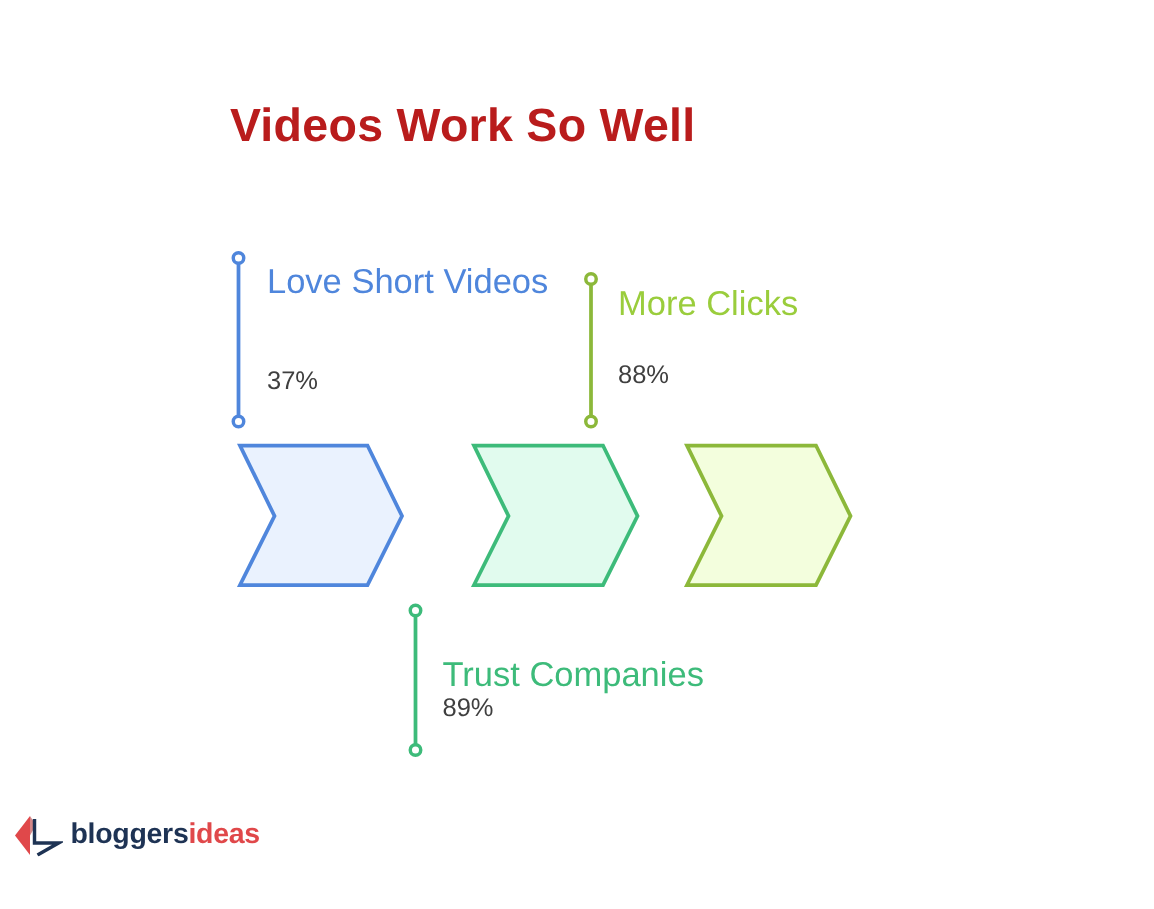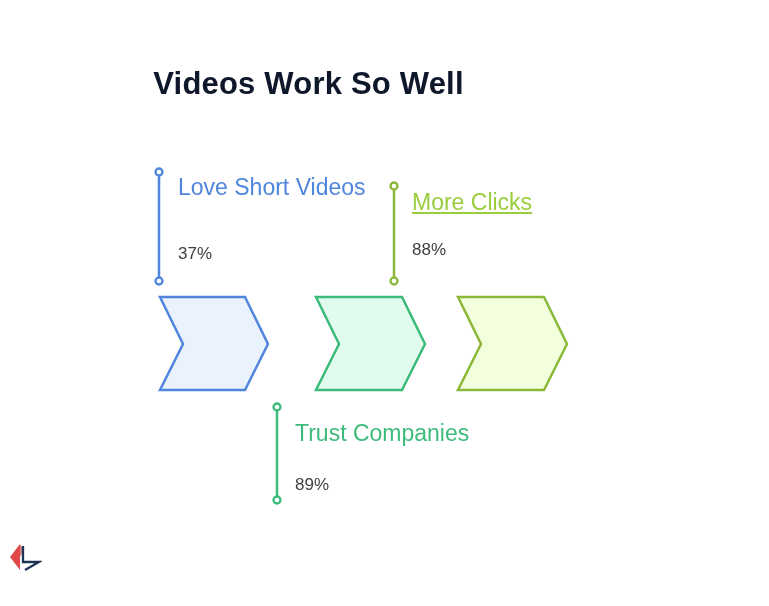--- a/index.html
+++ b/index.html
@@ -3,21 +3,21 @@
   <meta charset="utf-8">
   <style>
     html, body { margin: 0; padding: 0; }
     body {
       width: 769px; height: 606px; background: #ffffff;
       position: relative; overflow: hidden;
       font-family: "Liberation Sans", "DejaVu Sans", sans-serif;
     }
     .title {
       position: absolute; left: 0; width: 617px; top: 66px;
-      text-align: center; font-size: 31px; font-weight: bold; color: #0f172a;
+      text-align: center; font-size: 31px; font-weight: bold; color: #b91c1c;
       letter-spacing: 0.2px;
     }
     svg.diagram { position: absolute; left: 0; top: 0; }
     .label {
       position: absolute; font-size: 23px; white-space: nowrap;
     }
     .pct {
       position: absolute; font-size: 17px; color: #3f3f3f; white-space: nowrap;
     }
     .logo {
@@ -57,25 +57,26 @@
   <g>
     <line x1="277" y1="410" x2="277" y2="497" stroke="#3dbb7a" stroke-width="2.5"></line>
     <circle cx="277" cy="407" r="3.5" fill="#fff" stroke="#3dbb7a" stroke-width="2.3"></circle>
     <circle cx="277" cy="500" r="3.5" fill="#fff" stroke="#3dbb7a" stroke-width="2.3"></circle>
   </g>
 </svg>
 
 <div class="label" style="left:178px; top:174px; color:#4f86dc;">Love Short Videos</div>
 <div class="pct" style="left:178px; top:244px;">37%</div>
 
-<div class="label" style="left:412px; top:189px; color:#9acd3c;text-decoration:underline;">More Clicks</div>
+<div class="label" style="left:412px; top:189px; color:#9acd3c;">More Clicks</div>
 <div class="pct" style="left:412px; top:240px;text-align:right;">88%</div>
 
-<div class="label" style="left:295px; top:420px; color:#3dbb7a;">Trust Companies</div>
-<div class="pct" style="left:295px; top:475px;">89%</div>
+<div class="label" style="left:295px; top:436px; color:#3dbb7a;">Trust Companies</div>
+<div class="pct" style="left:295px; top:462px;">89%</div>
 
 <div class="logo">
   <svg width="32" height="28" viewBox="0 0 32 28">
     <polygon points="10,1 10,27 0,14" fill="#e0484a"></polygon>
     <polygon points="10,1 14,7 10,14" fill="#b8383a" opacity="0.6"></polygon>
     <polyline points="13,3 13,19 29,19 15,27" fill="none" stroke="#1e3354" stroke-width="2.3" stroke-linejoin="miter"></polyline>
   </svg>
+  <span class="logo-text"><span class="b">bloggers</span><span class="r">ideas</span></span>
 </div>
 
 </body></html>

